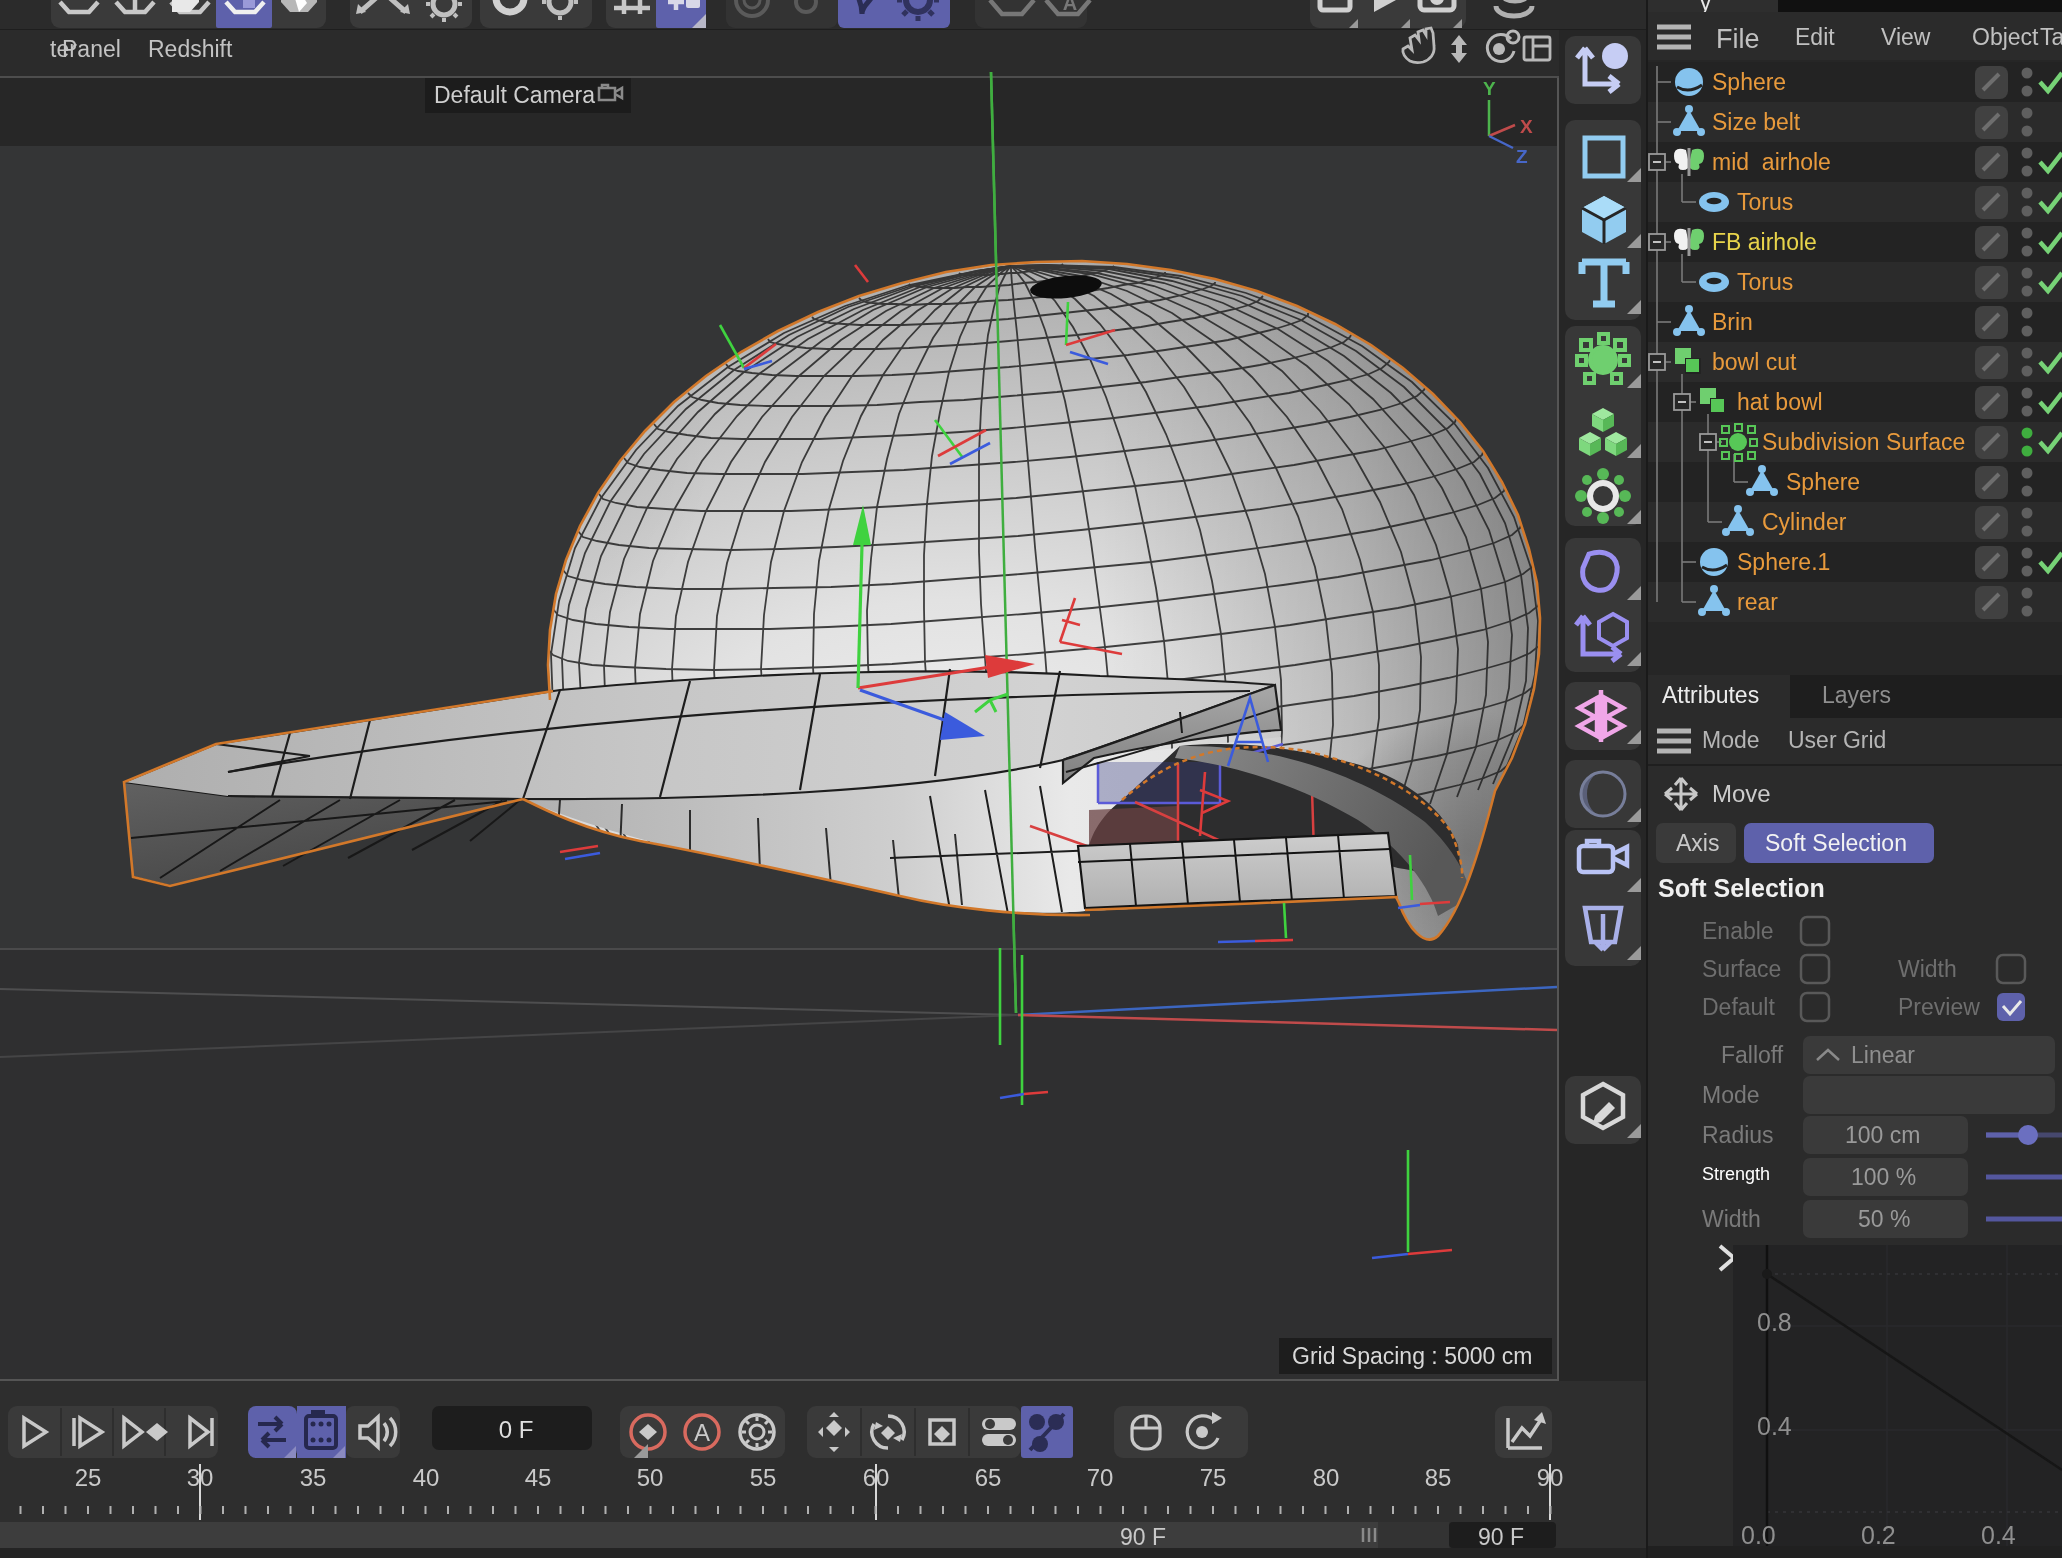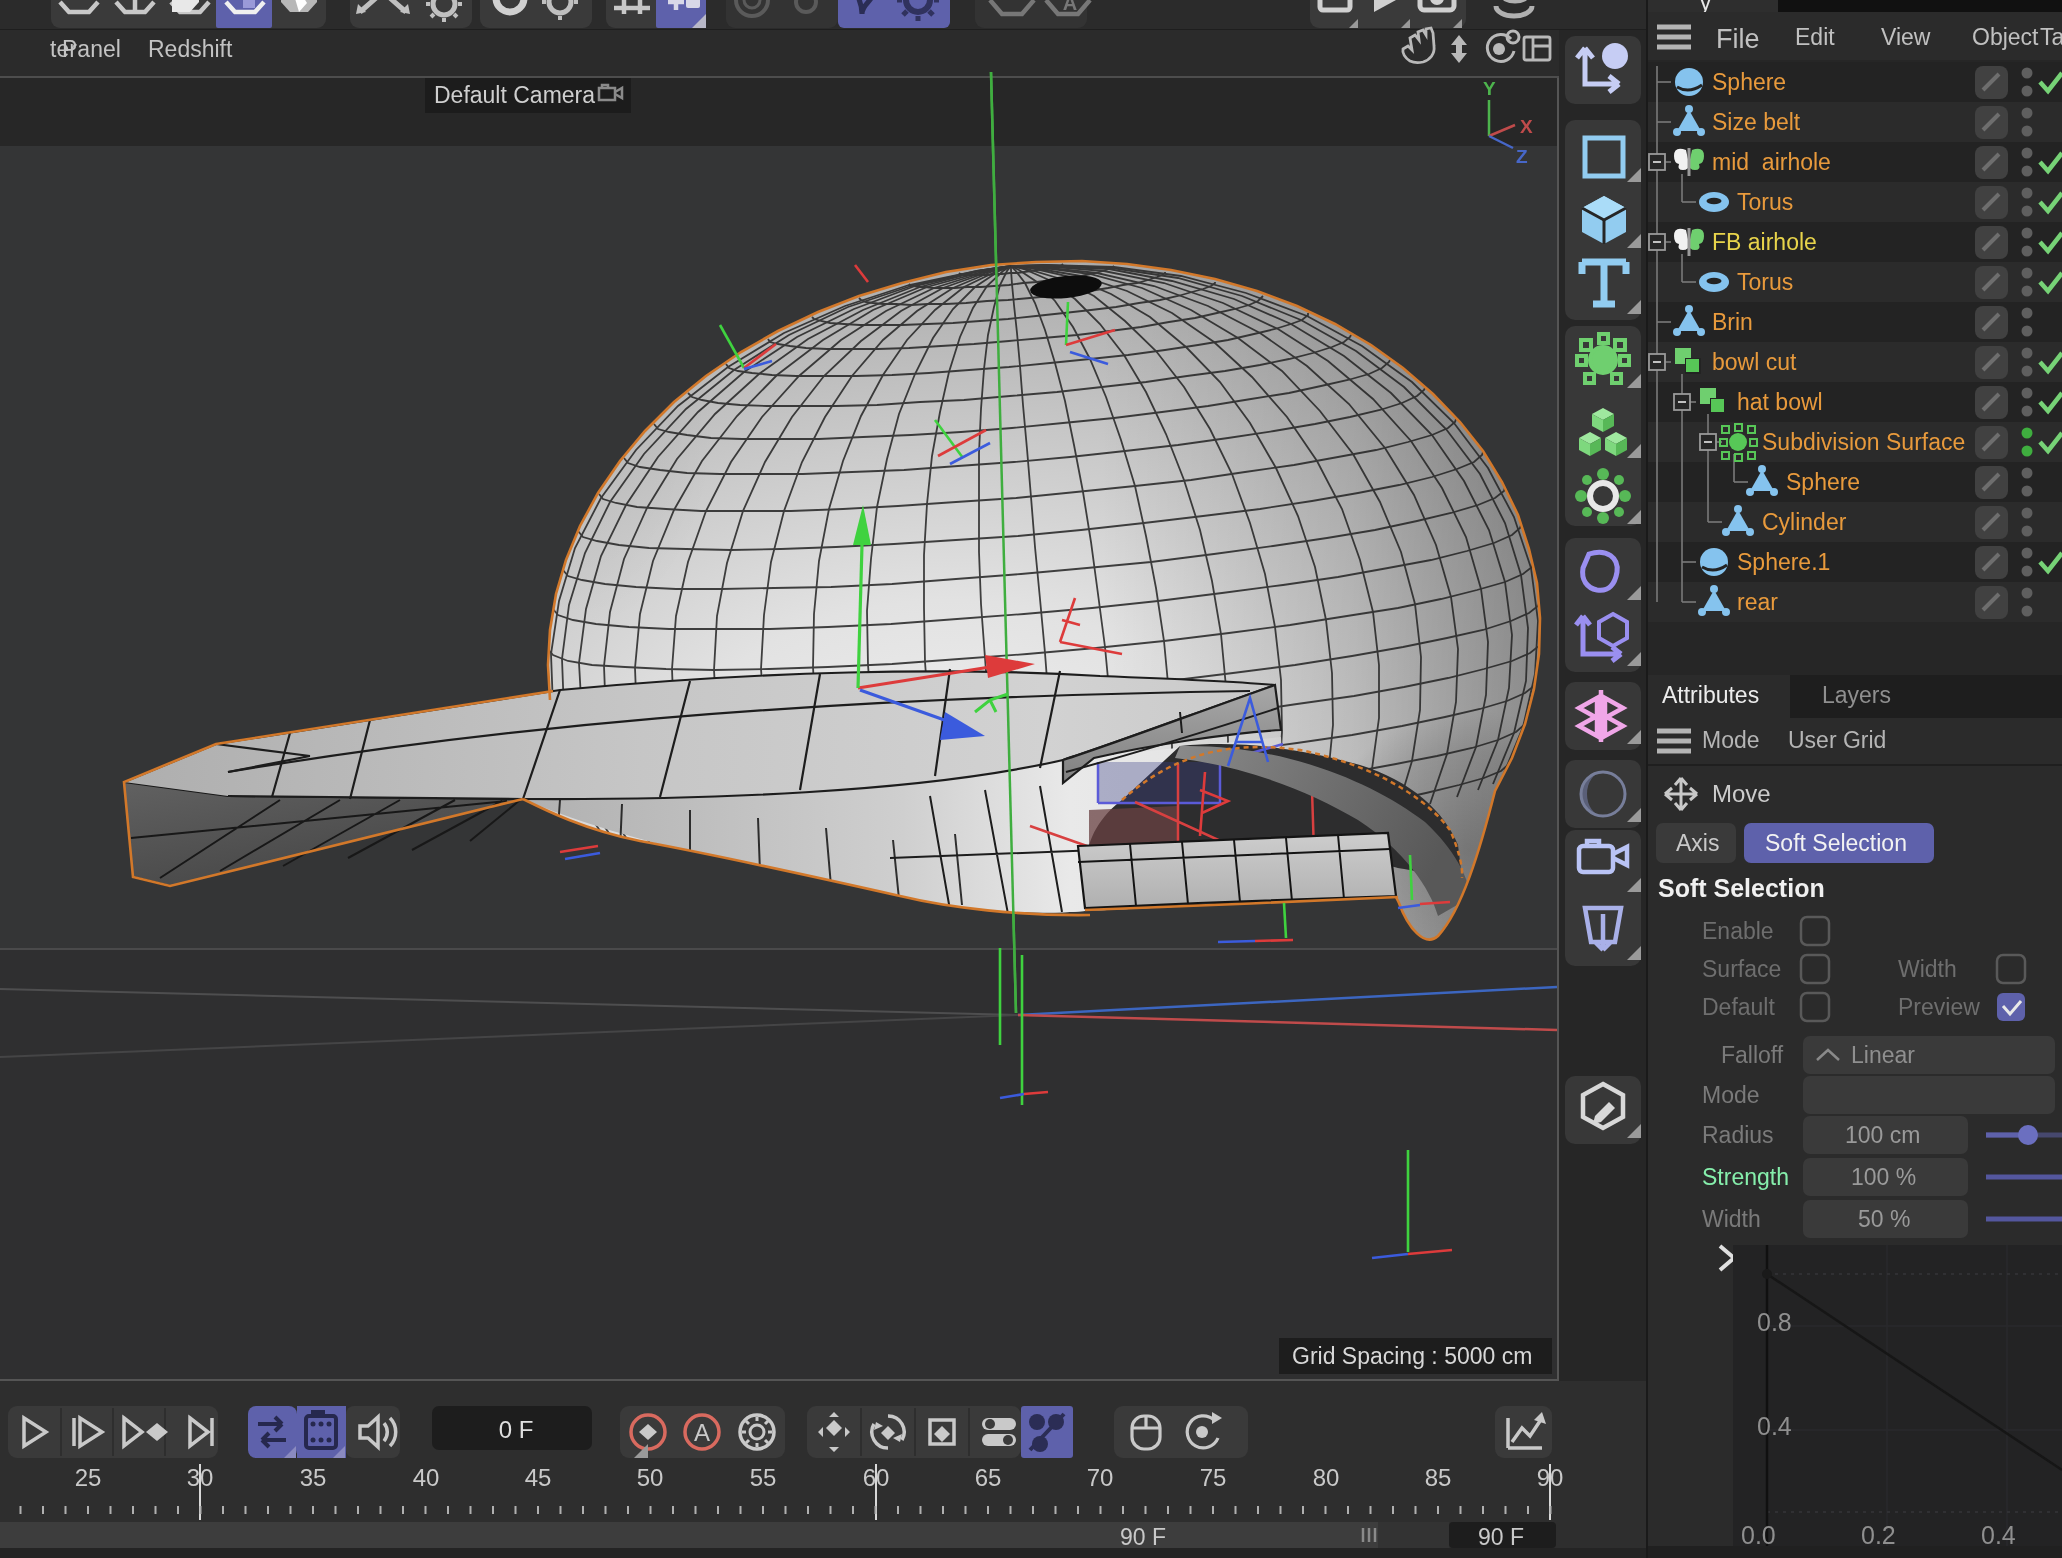--- a/index.html
+++ b/index.html
@@ -695,21 +695,21 @@
 <svg width="260" height="40" style="left:1803px;top:1036px;">
       <path d="M14,24 l11,-10 11,10" fill="none" stroke="#8a8a8a" stroke-width="2.5"></path>
     </svg>
 <div class="txt" style="left:1851px;top:1042px;font-size:23px;color:#8f8f8f;">Linear</div>
 <div class="txt" style="left:1702px;top:1082px;font-size:23px;color:#7a7a7a;">Mode</div>
 <div class="abs" style="left:1803px;top:1076px;width:252px;height:38px;background:#3a3a3a;border-radius:7px;"></div>
 <div class="txt" style="left:1893px;top:1082px;font-size:23px;color:#8f8f8f;margin-top:40px;">Group</div>
 <div class="txt" style="left:1702px;top:1122px;font-size:23px;color:#7a7a7a;">Radius</div>
 <div class="abs" style="left:1803px;top:1116px;width:165px;height:38px;background:#3a3a3a;border-radius:7px;"></div>
 <div class="txt" style="left:1845px;top:1122px;font-size:23px;color:#9a9a9a;">100 cm</div>
-<div class="txt" style="left:1702px;top:1164px;font-size:23px;color:#86efac;">Strength</div>
+<div class="txt" style="left:1702px;top:1164px;font-size:18px;color:#ffffff;">Strength</div>
 <div class="abs" style="left:1803px;top:1158px;width:165px;height:38px;background:#3a3a3a;border-radius:7px;"></div>
 <div class="txt" style="left:1851px;top:1164px;font-size:23px;color:#9a9a9a;">100 %</div>
 <div class="txt" style="left:1702px;top:1206px;font-size:23px;color:#7a7a7a;">Width</div>
 <div class="abs" style="left:1803px;top:1200px;width:165px;height:38px;background:#3a3a3a;border-radius:7px;"></div>
 <div class="txt" style="left:1858px;top:1206px;font-size:23px;color:#9a9a9a;">50 %</div>
 <svg width="80" height="140" style="left:1982px;top:1116px;">
  <line x1="4" y1="19" x2="80" y2="19" stroke="#46486e" stroke-width="5"></line>
  <line x1="4" y1="19" x2="46" y2="19" stroke="#5e61ab" stroke-width="5"></line>
  <circle cx="46" cy="19" r="10" fill="#6b6fc0"></circle>
  <line x1="4" y1="61" x2="80" y2="61" stroke="#54579e" stroke-width="5"></line>

